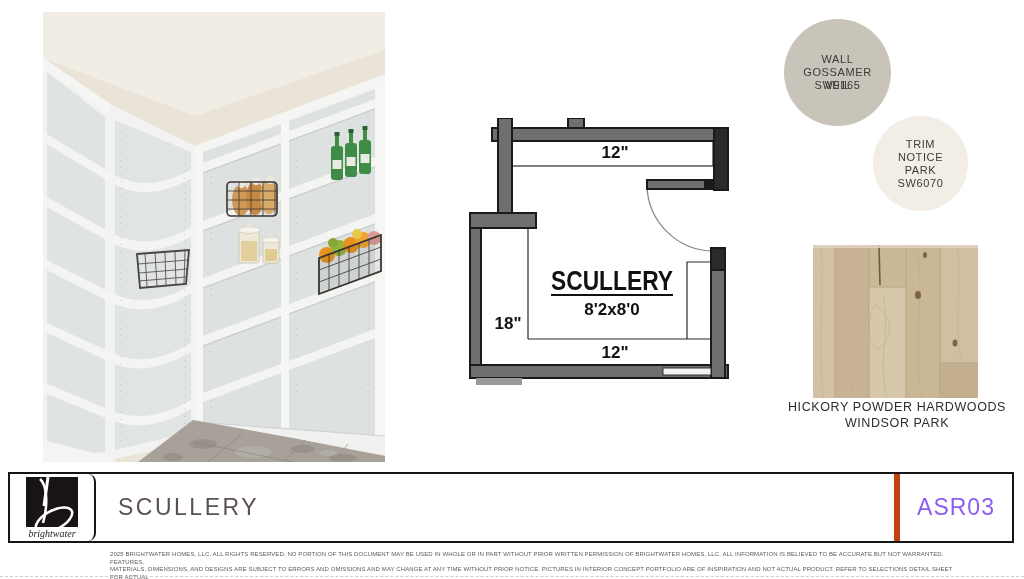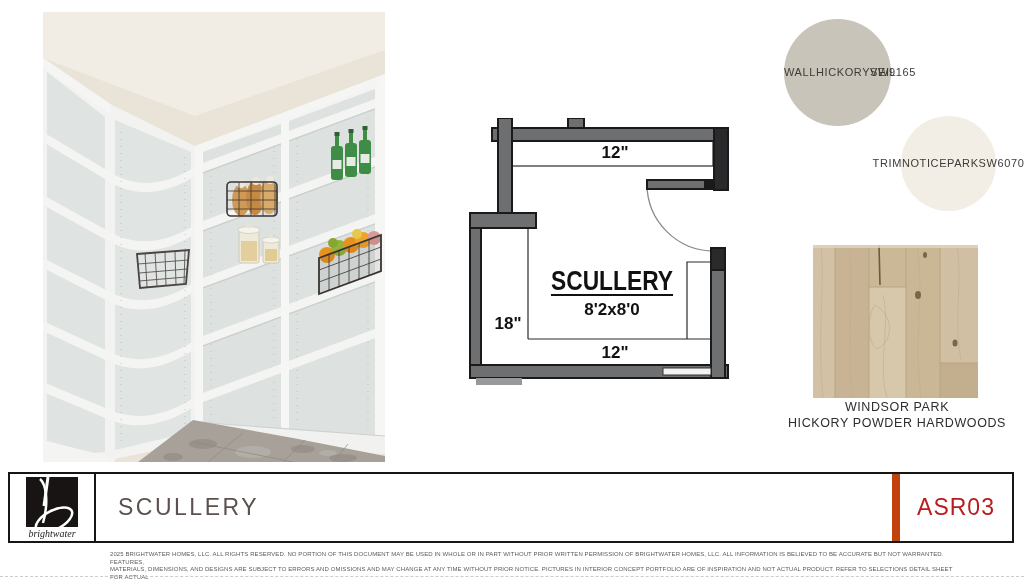--- a/index.html
+++ b/index.html
@@ -6,44 +6,44 @@
   .page{position:relative;width:1024px;height:579px;background:#ffffff;overflow:hidden;
         font-family:"Liberation Sans",sans-serif;}
 
   
   .photo{position:absolute;left:43px;top:12px;width:342px;height:450px;}
 
   
   .plan{position:absolute;left:468px;top:118px;width:262px;height:274px;}
 
   
-  .swatch{position:absolute;border-radius:50%;display:flex;flex-direction:row;
+  .swatch{position:absolute;border-radius:50%;display:flex;flex-direction:column;
           align-items:center;justify-content:center;text-align:center;
           font-size:11px;line-height:13px;letter-spacing:.6px;color:#3d3b38;}
   .swatch-wall{left:784px;top:19px;width:107px;height:107px;}
-  .swatch-trim{left:901px;top:116px;width:95px;height:95px;}
+  .swatch-trim{left:873px;top:116px;width:95px;height:95px;}
   .overlap-line{position:relative;width:100%;height:13px;}
   .overlap-line span{position:absolute;left:0;right:0;top:0;text-align:center;}
 
   
   .wood{position:absolute;left:813px;top:245px;width:165px;height:153px;}
   .wood-labels{position:absolute;left:772px;top:399px;width:250px;text-align:center;
                font-size:12.5px;line-height:16px;letter-spacing:.6px;color:#2d2d2d;}
 
   
   .footer{position:absolute;left:8px;top:472px;width:1006px;height:71px;
           border:2px solid #161616;background:#fff;display:flex;box-sizing:border-box;}
   .footer .logo-cell{width:84px;border-right:2px solid #161616;display:flex;
-                     align-items:center;justify-content:center;}
+                     align-items:center;justify-content:center;border-radius:8px;}
   .footer .title-cell{flex:1;display:flex;align-items:center;}
   .footer .title-cell span{padding-left:22px;font-size:23px;letter-spacing:2.5px;
                            color:#5d5150;font-weight:400;}
-  .footer .code-cell{width:112px;border-left:8px solid #c2410c;display:flex;
+  .footer .code-cell{width:112px;border-left:6px solid #c2410c;display:flex;
                      align-items:center;justify-content:center;font-size:23px;
-                     letter-spacing:1px;color:#b91c1c;}
+                     letter-spacing:1px;color:#8b5cf6;}
 
   .legal{position:absolute;left:110px;top:551px;width:845px;font-size:6px;
          line-height:7.5px;color:#5c5c5c;letter-spacing:.1px;}
   .page-edge{position:absolute;left:0;top:576px;width:1024px;border-top:1px dashed #cccccc;}
 
   .plan-dim{font-weight:bold;font-size:17px;fill:#111;}
   .plan-title{font-weight:bold;font-size:27px;fill:#111;}
   .plan-size{font-weight:bold;font-size:17px;fill:#111;}
 </style>
 </head>
@@ -258,21 +258,21 @@
     <text class="plan-dim" x="147" y="40" text-anchor="middle">12"</text>
     <text class="plan-dim" x="40" y="211" text-anchor="middle">18"</text>
     <text class="plan-dim" x="147" y="240" text-anchor="middle">12"</text>
     <text class="plan-title" x="144" y="172" text-anchor="middle" textLength="122" lengthAdjust="spacingAndGlyphs">SCULLERY</text>
     <line x1="83" y1="177" x2="205" y2="177" stroke="#111" stroke-width="2"></line>
     <text class="plan-size" x="144" y="197" text-anchor="middle">8'2x8'0</text>
   </svg>
 
   <div class="swatch swatch-wall" style="background: rgb(201, 196, 186);">
     <div>WALL</div>
-    <div>HICKORY</div>
+    <div>GOSSAMER</div>
     <div class="overlap-line">
       <span>VEIL</span>
       <span>SW9165</span>
     </div>
   </div>
 
   <div class="swatch swatch-trim" style="background: rgb(242, 238, 230);">
     <div>TRIM</div>
     <div>NOTICE</div>
     <div>PARK</div>
@@ -306,22 +306,22 @@
     </g>
     <line x1="66" y1="0" x2="67" y2="40" stroke="#6d5a43" stroke-width="1.6"></line>
     <g fill="#7c6547">
       <ellipse cx="105" cy="50" rx="3" ry="4"></ellipse>
       <ellipse cx="142" cy="98" rx="2.5" ry="3.5"></ellipse>
       <ellipse cx="112" cy="10" rx="2" ry="3"></ellipse>
     </g>
     <rect x="0" y="0" width="165" height="3" fill="#e2d6c0" opacity="0.8"></rect>
   </svg>
   <div class="wood-labels">
+    <div>HICKORY POWDER HARDWOODS</div>
     <div>WINDSOR PARK</div>
-    <div>HICKORY POWDER HARDWOODS</div>
   </div>
 
   <div class="footer">
     <div class="logo-cell">
       <svg width="74" height="64" viewBox="0 0 74 64">
         <rect x="11" y="1" width="52" height="50" fill="#191414"></rect>
         <line x1="33" y1="1" x2="29" y2="30" stroke="#ffffff" stroke-width="3"></line>
         <path d="M25 3 C31 8 34 26 28 47" fill="none" stroke="#ffffff" stroke-width="2.5"></path>
         <g transform="rotate(-28 39 44)">
           <ellipse cx="39" cy="44" rx="20" ry="9.5" fill="none" stroke="#ffffff" stroke-width="2.5"></ellipse>

